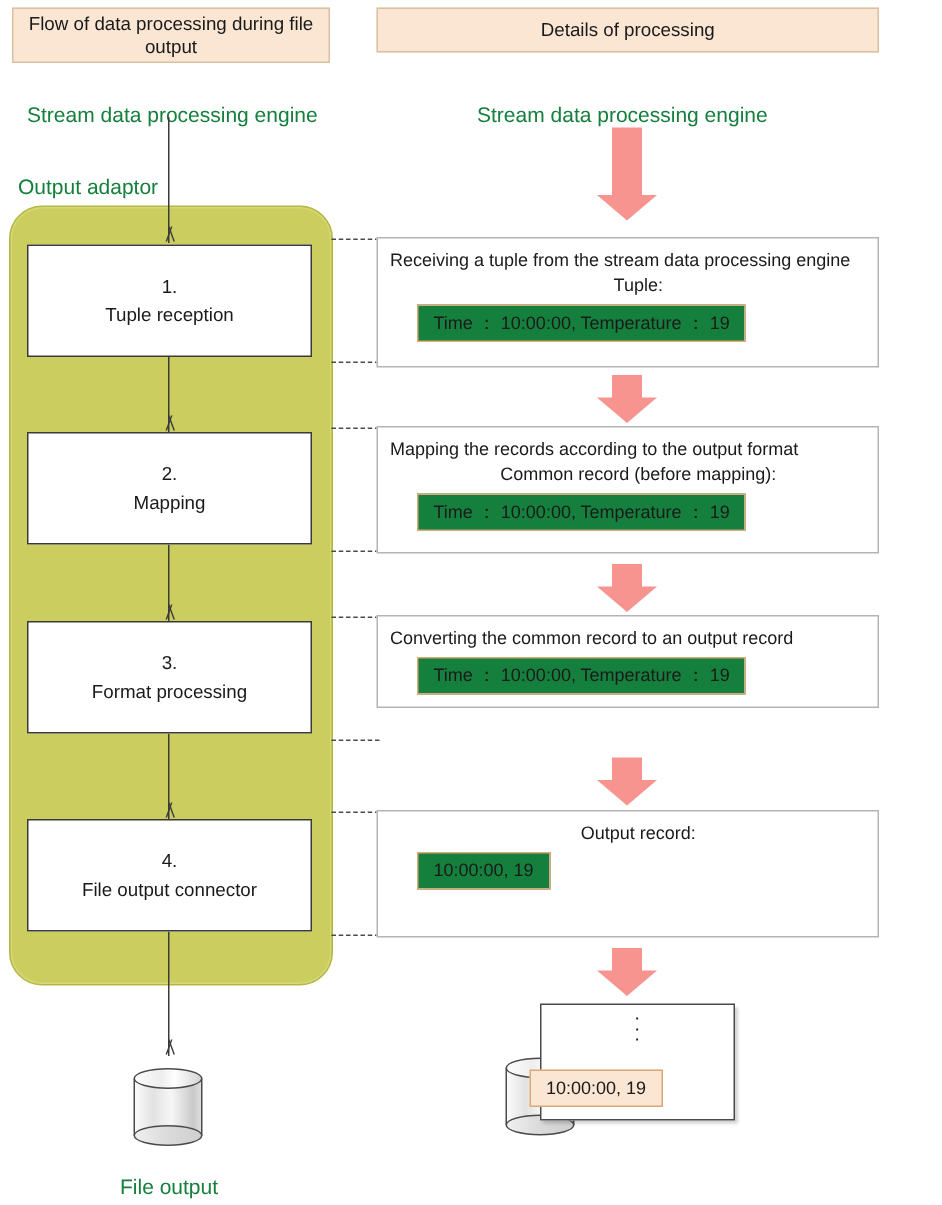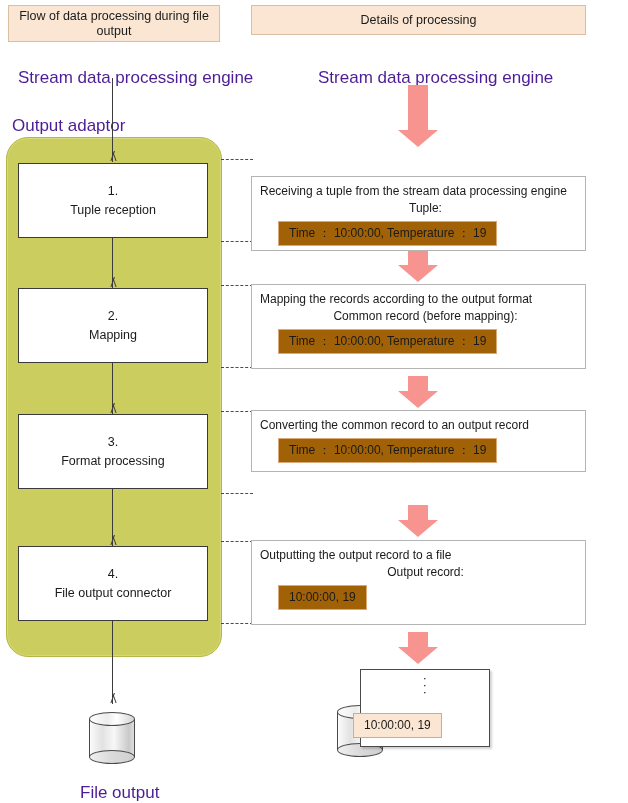--- a/index.html
+++ b/index.html
@@ -29,23 +29,23 @@
     font-size:12.5px;
     line-height:15px;
     color:#1a1a1a;
   }
   #banner-left{left:8px;  top:5px;  width:212px; height:37px;}
   #banner-right{left:251px; top:5px; width:335px; height:30px;}
 
   
   .caption{
     position:absolute;
-    font-size:17px;
+    font-size:14px;
     white-space:nowrap;
-    color:#4c1d95;
+    color:#15803d;
   }
   #cap-engine-left{left:18px;  top:68px;}
   #cap-adaptor{left:12px;  top:116px;}
   #cap-engine-right{left:318px; top:68px;}
   #cap-file-output{left:80px; top:783px;}
 
   
   #adaptor-box{
     position:absolute;
     left:6px; top:137px;
@@ -131,28 +131,28 @@
     font-size:12px;
     line-height:17px;
     color:#1a1a1a;
   }
   .detail-title{display:block;white-space:nowrap;}
   .detail-sub{display:block;padding-left:14px;white-space:nowrap;text-align:center;}
   .value-chip{
     display:inline-block;
     margin:4px 0 0 18px;
     padding:3px 10px;
-    background:#a16207;
+    background:#15803d;
     border:1px solid #D9A978;
     font-size:12px;
     line-height:17px;
     white-space:nowrap;
     color:#1a1a1a;
   }
-  #detail-1{top:176px; height:75px;}
+  #detail-1{top:158px; height:87px;}
   #detail-2{top:284px; height:85px;}
   #detail-3{top:410px; height:62px;}
   #detail-4{top:540px; height:85px;}
 
   
   .sarrow{position:absolute;}
   .sarrow .sbody{
     position:absolute;left:50%;transform:translateX(-50%);
     top:0;background:#F79490;
   }
@@ -319,21 +319,20 @@
     <span class="detail-sub">Common record (before mapping):</span>
     <span class="value-chip">Time ： 10:00:00, Temperature ： 19</span>
   </div>
 
   <div class="detail-box" id="detail-3">
     <span class="detail-title">Converting the common record to an output record</span>
     <span class="value-chip">Time ： 10:00:00, Temperature ： 19</span>
   </div>
 
   <div class="detail-box" id="detail-4">
-    <span class="detail-title">Outputting the output record to a file</span>
     <span class="detail-sub">Output record:</span>
     <span class="value-chip">10:00:00, 19</span>
   </div>
 
   <div class="cyl" id="cyl-left">
     <div class="body"></div>
     <div class="bottom"></div>
     <div class="top"></div>
   </div>
 

